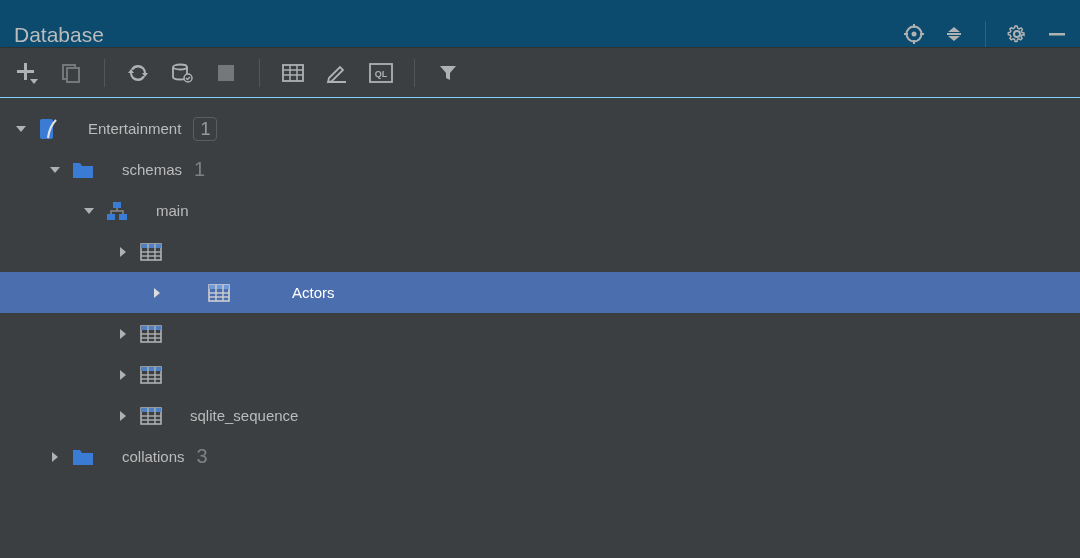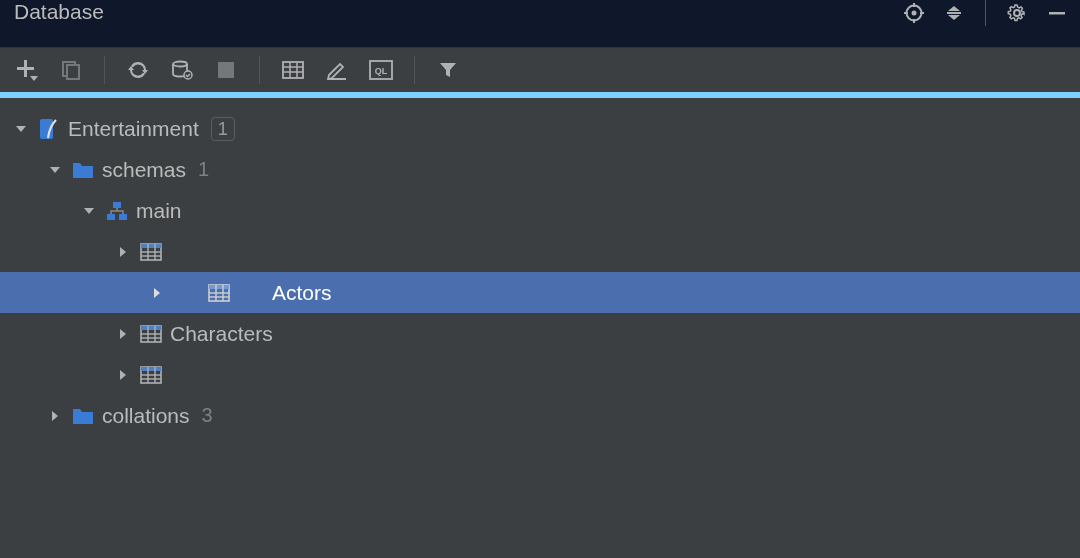--- a/index.html
+++ b/index.html
@@ -8,24 +8,24 @@
       color: #bbbbbb;
       font-family: -apple-system, BlinkMacSystemFont, "Segoe UI", sans-serif;
       font-size: 20px;
       width: 1080px;
       height: 558px;
       overflow: hidden;
       user-select: none;
     }
     .panel-header {
       display: flex;
-      align-items: flex-start;
+      align-items: flex-end;
       height: 48px;
       padding: 0 12px 0 14px;
-      background: #0f172a;
+      background: #0c4a6e;
       border-bottom: 1px solid #323232;
     }
     .panel-title {
       flex: 1;
       color: #bbbbbb;
       font-size: 21px;
       font-weight: 400;
     }
     .header-actions {
       display: flex;
@@ -47,21 +47,21 @@
       background: #555555;
       margin: 0 2px;
     }
     .toolbar {
       display: flex;
       align-items: center;
       height: 50px;
       padding: 0 14px;
       gap: 18px;
       background: #3c3f41;
-      border-bottom: 6px solid #7dd3fc;
+      border-bottom: 1px solid #7dd3fc;
     }
     .tb-btn {
       width: 26px;
       height: 26px;
       display: flex;
       align-items: center;
       justify-content: center;
       cursor: pointer;
       color: #afb1b3;
     }
@@ -104,23 +104,23 @@
     .node-icon {
       width: 26px;
       height: 26px;
       display: flex;
       align-items: center;
       justify-content: center;
       flex-shrink: 0;
       margin-left: 2px;
     }
     .tree-label {
-      margin-left: 4px;
+      margin-left: 24px;
       color: #bbbbbb;
-      font-size: 21px;
+      font-size: 15px;
     }
     .count-badge {
       margin-left: 10px;
       color: #808080;
       font-size: 20px;
     }
     .count-boxed {
       margin-left: 10px;
       border: 1px solid #5e5e5e;
       border-radius: 4px;
@@ -335,21 +335,20 @@
     <span class="node-icon">
       <svg width="22" height="18" viewBox="0 0 22 18">
           <rect x="1" y="1" width="20" height="16" fill="none" stroke="#afb1b3" stroke-width="1.6"></rect>
           <rect x="1" y="1" width="20" height="4" fill="#4e80c2"></rect>
           <line x1="8" y1="1" x2="8" y2="17" stroke="#afb1b3" stroke-width="1.4"></line>
           <line x1="15" y1="1" x2="15" y2="17" stroke="#afb1b3" stroke-width="1.4"></line>
           <line x1="1" y1="9" x2="21" y2="9" stroke="#afb1b3" stroke-width="1.4"></line>
           <line x1="1" y1="13" x2="21" y2="13" stroke="#afb1b3" stroke-width="1.4"></line>
         </svg>
     </span>
-    <span class="tree-label">Characters</span>
   </div>
 
   <div class="tree-row">
     <span class="indent" style="width:102px"></span>
     <span class="chev">
       <svg width="14" height="14" viewBox="0 0 14 14">
           <path d="M4 2l6 5-6 5z"></path>
         </svg>
     </span>
     <span class="node-icon">
@@ -359,20 +358,39 @@
           <line x1="8" y1="1" x2="8" y2="17" stroke="#afb1b3" stroke-width="1.4"></line>
           <line x1="15" y1="1" x2="15" y2="17" stroke="#afb1b3" stroke-width="1.4"></line>
           <line x1="1" y1="9" x2="21" y2="9" stroke="#afb1b3" stroke-width="1.4"></line>
           <line x1="1" y1="13" x2="21" y2="13" stroke="#afb1b3" stroke-width="1.4"></line>
         </svg>
     </span>
   </div>
 
 
 
+  <div class="tree-row">
+    <span class="indent" style="width:102px"></span>
+    <span class="chev">
+      <svg width="14" height="14" viewBox="0 0 14 14">
+          <path d="M4 2l6 5-6 5z"></path>
+        </svg>
+    </span>
+    <span class="node-icon">
+      <svg width="22" height="18" viewBox="0 0 22 18">
+          <rect x="1" y="1" width="20" height="16" fill="none" stroke="#afb1b3" stroke-width="1.6"></rect>
+          <rect x="1" y="1" width="20" height="4" fill="#4e80c2"></rect>
+          <line x1="8" y1="1" x2="8" y2="17" stroke="#afb1b3" stroke-width="1.4"></line>
+          <line x1="15" y1="1" x2="15" y2="17" stroke="#afb1b3" stroke-width="1.4"></line>
+          <line x1="1" y1="9" x2="21" y2="9" stroke="#afb1b3" stroke-width="1.4"></line>
+          <line x1="1" y1="13" x2="21" y2="13" stroke="#afb1b3" stroke-width="1.4"></line>
+        </svg>
+    </span>
+    <span class="tree-label">sqlite_sequence</span>
+  </div>
 
   <div class="tree-row">
     <span class="indent" style="width:34px"></span>
     <span class="chev">
       <svg width="14" height="14" viewBox="0 0 14 14">
           <path d="M4 2l6 5-6 5z"></path>
         </svg>
     </span>
     <span class="node-icon">
       <svg width="22" height="18" viewBox="0 0 22 18">

